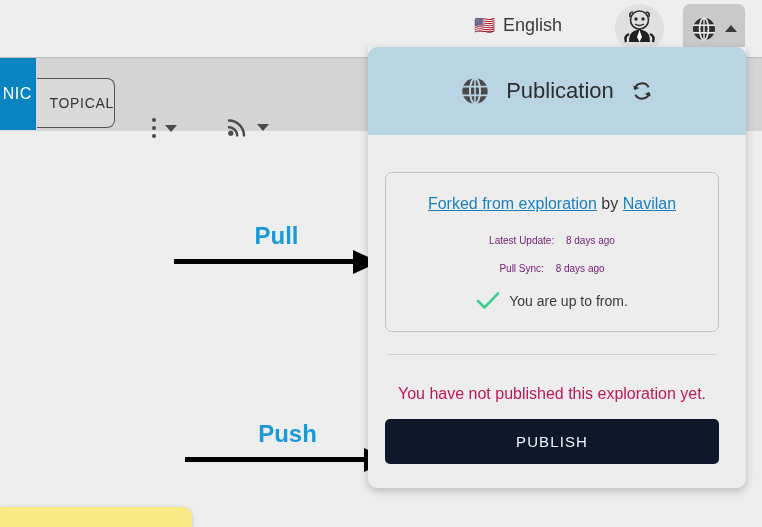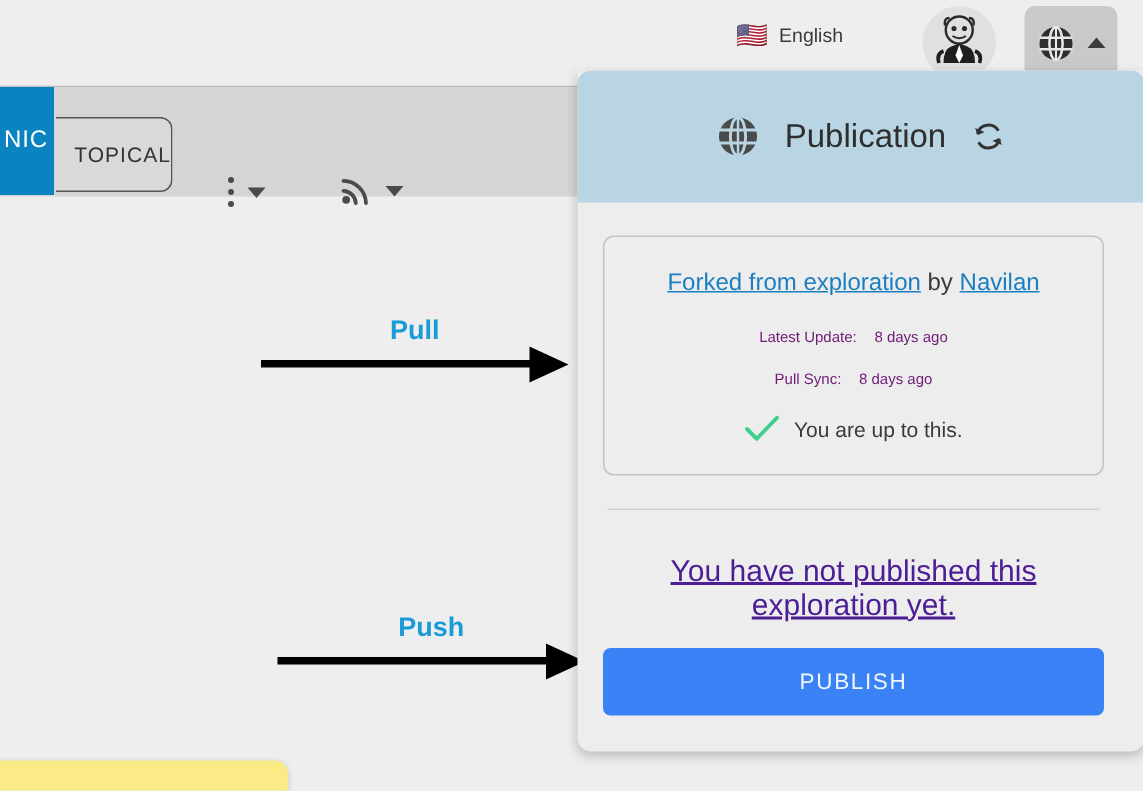--- a/index.html
+++ b/index.html
@@ -30,21 +30,21 @@
     display: flex;
     align-items: center;
     gap: 7px;
   }
   .flag-icon {
     font-size: 17px;
     line-height: 1;
     display: inline-block;
   }
   .lang-label {
-    font-size: 13px;
+    font-size: 18px;
     color: #3a3a3a;
   }
   .avatar {
     position: absolute;
     left: 615px; top: 4px;
     width: 49px; height: 49px;
     border-radius: 50%;
     background: #e0e0e0;
     overflow: hidden;
   }
@@ -139,24 +139,25 @@
     border-right: 6px solid transparent;
     border-top: 7px solid #4a4a4a;
   }
 
   
   .annot {
     position: absolute;
     z-index: 1;
   }
   .annot-label {
-    font-size: 18px;
+    font-size: 24px;
     font-weight: bold;
     color: #1a9ad6;
     text-align: center;
+    margin-top: 12px;
   }
   .arrow-row {
     position: relative;
     width: 205px;
     height: 24px;
   }
   .arrow-shaft {
     position: absolute;
     left: 0; top: 9px;
     width: 182px; height: 5px;
@@ -178,21 +179,21 @@
     width: 200px; height: 40px;
     background: #fbeb86;
     border-radius: 9px;
     box-shadow: 0 1px 4px rgba(0,0,0,.18);
     z-index: 1;
   }
 
   
   .panel {
     position: absolute;
-    left: 385px; top: 47px;
+    left: 368px; top: 47px;
     width: 378px;
     border-radius: 0 0 9px 9px;
     background: #ededed;
     box-shadow: 0 3px 8px rgba(0,0,0,.22);
     overflow: hidden;
     z-index: 4;
   }
   .panel-header {
     height: 88px;
     background: #b9d4e3;
@@ -201,20 +202,21 @@
     align-items: center;
     justify-content: center;
     gap: 16px;
   }
   .panel-title {
     font-size: 22px;
     color: #2e2e2e;
   }
   .panel-body {
     padding: 22px 27px 24px 17px;
+    margin-top: 15px;
   }
   .info-card {
     border: 1px solid #c2c2c2;
     border-radius: 7px;
     padding: 22px 10px 20px 10px;
     text-align: center;
   }
   .fork-line {
     font-size: 16px;
     color: #3a3a3a;
@@ -241,29 +243,28 @@
     color: #3a3a3a;
     margin-top: 4px;
   }
   .divider {
     height: 1px;
     background: #cfcfcf;
     margin: 22px 3px 0 3px;
   }
   .publish-note {
     text-align: center;
-    font-size: 20px;
-    color: #4c1d95;
+    font-size: 16px;
+    color: #be185d;
     margin-top: 30px;
-    text-decoration: underline;
   }
   .publish-btn {
     margin-top: 16px;
     height: 45px;
-    background: #3b82f6;
+    background: #0f172a;
     border-radius: 5px;
     display: flex;
     align-items: center;
     justify-content: center;
     border: none;
     width: 100%;
     font-family: inherit;
   }
   .publish-btn span {
     color: #eef6fa;
@@ -390,21 +391,21 @@
 
       <div class="meta-row">
         <span>Pull Sync:</span>
         <span class="meta-val">8 days ago</span>
       </div>
 
       <div class="status-row">
         <svg width="24" height="20" viewBox="0 0 24 20">
           <path d="M2 10 L8.5 16.5 L22 2.5" fill="none" stroke="#3ecf8e" stroke-width="2.6" stroke-linecap="round" stroke-linejoin="round"></path>
         </svg>
-        <span>You are up to this.</span>
+        <span>You are up to from.</span>
       </div>
     </div>
 
     <div class="divider"></div>
 
     <div class="publish-note">You have not published this exploration yet.</div>
 
     <button class="publish-btn">
       <span>PUBLISH</span>
     </button>

